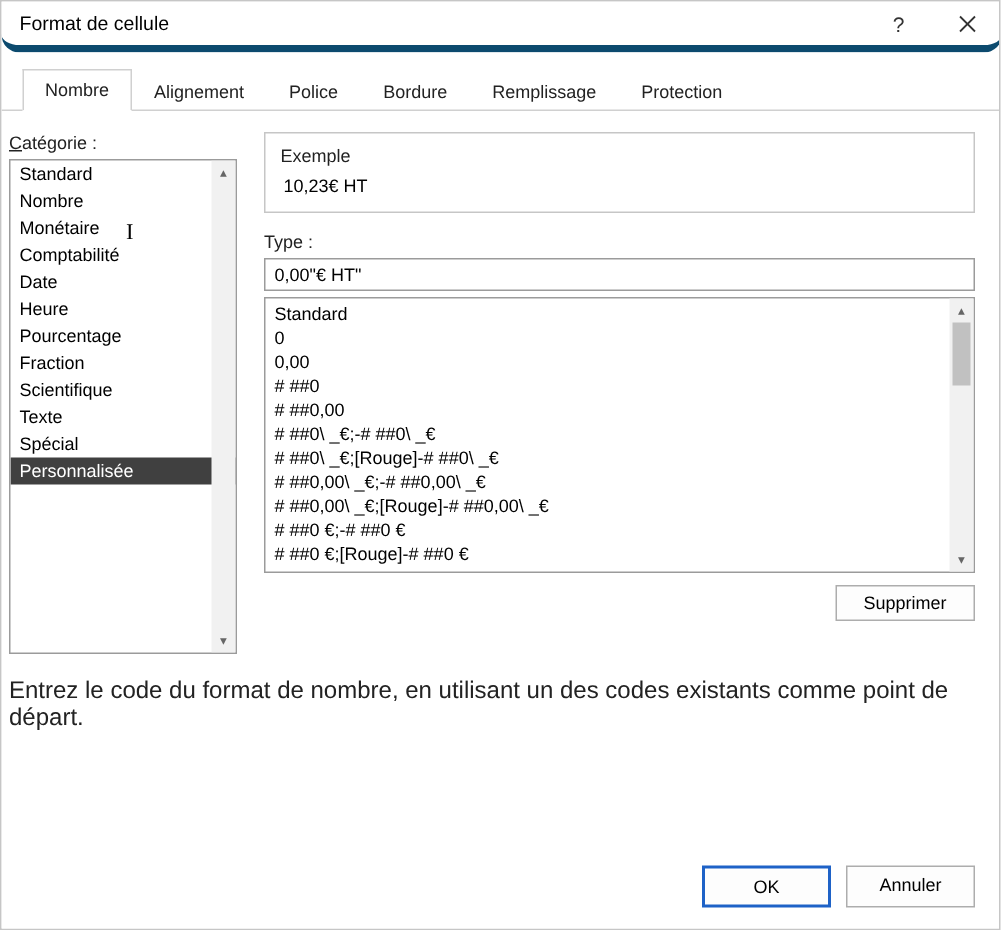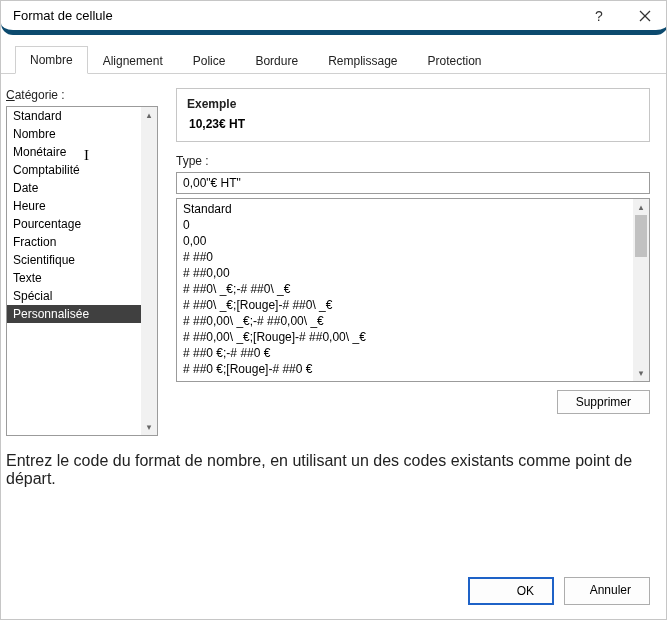--- a/index.html
+++ b/index.html
@@ -135,21 +135,20 @@
     position: absolute;
     left: 2px; right: 2px;
     background: #c1c1c1;
   }
   
   .group {
     border: 1px solid #c6c6c6;
     background: #fff;
     padding: 8px 10px 10px 10px;
     margin-bottom: 10px;
-    font-weight: bold;
   }
   .group-title {
     font-size: 12px;
     color: #222;
   }
   .group-value {
     font-size: 12px;
     margin-top: 6px;
     padding-left: 2px;
   }
@@ -181,21 +180,21 @@
     display: flex;
     justify-content: flex-end;
     margin-top: 8px;
   }
   .btn {
     border: 1px solid #adadad;
     background: #fdfdfd;
     font-size: 12px;
     padding: 4px 18px;
     min-width: 78px;
-    text-align: right;
+    text-align: center;
     cursor: pointer;
   }
   .btn.primary { border: 2px solid #1e62c7; }
   
   .hint {
     margin-top: 16px;
     font-size: 16px;
     color: #222;
   }
   

